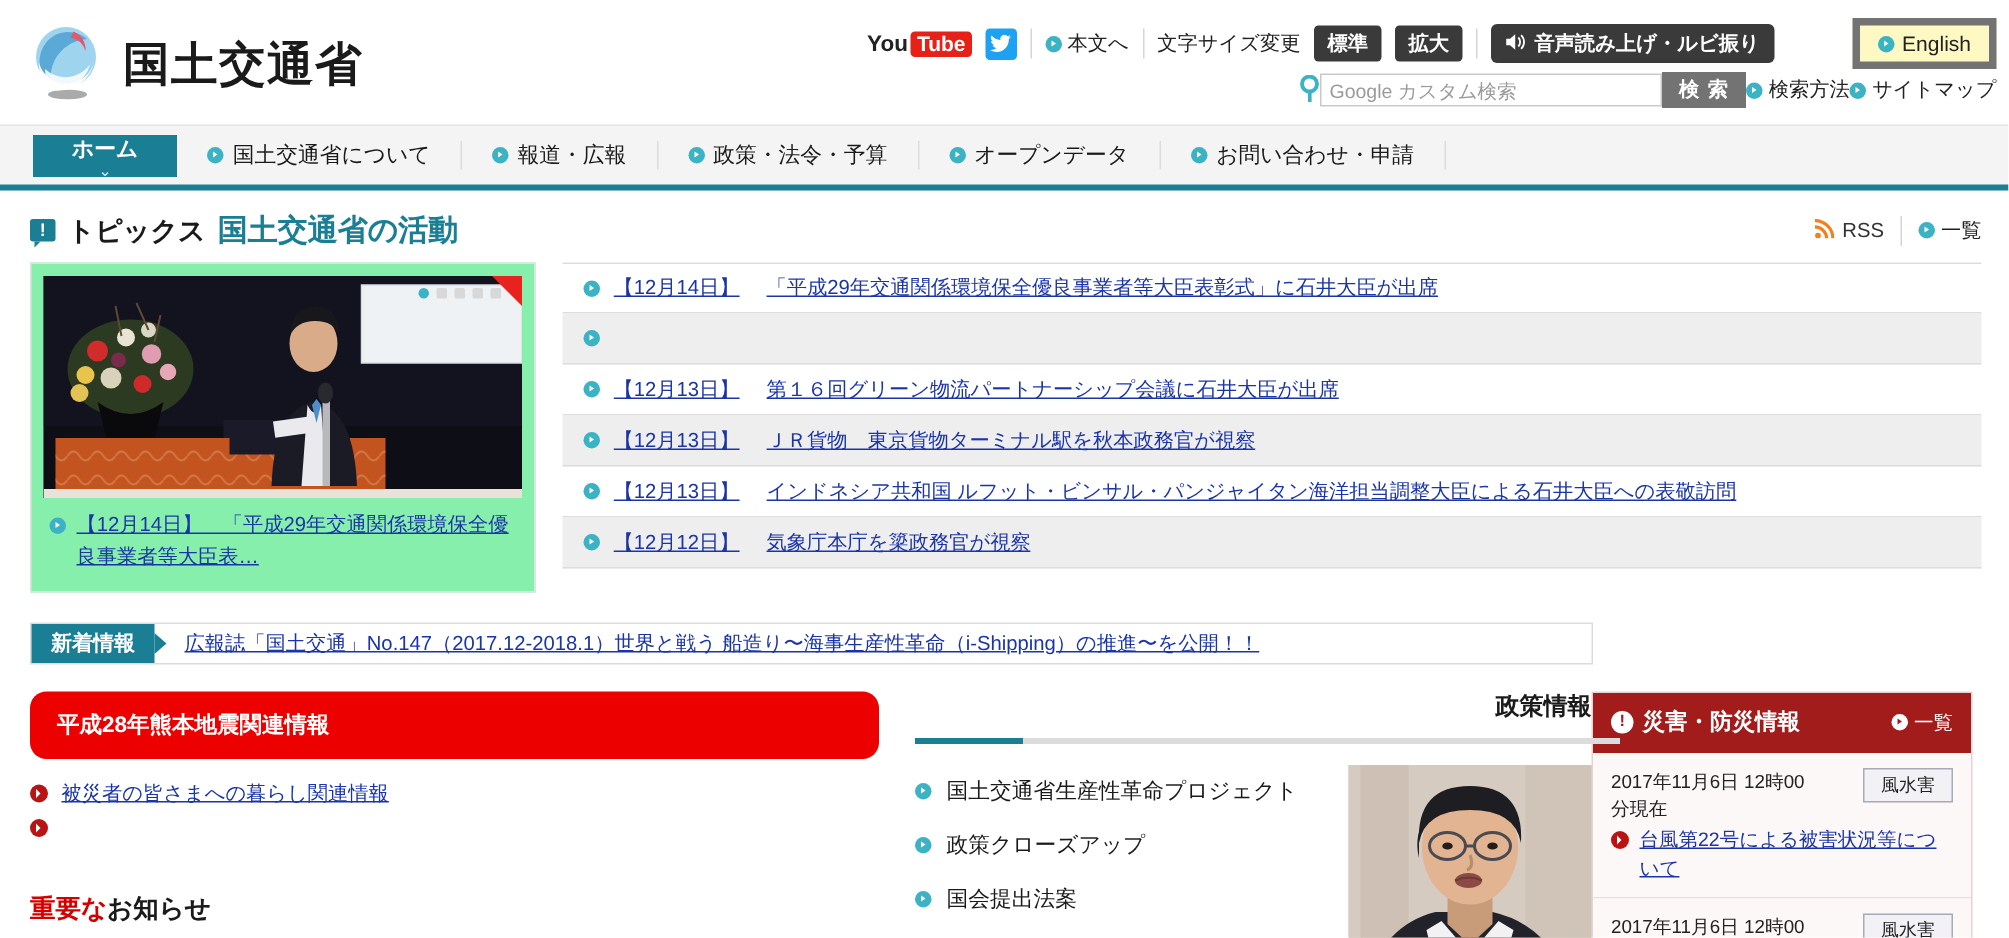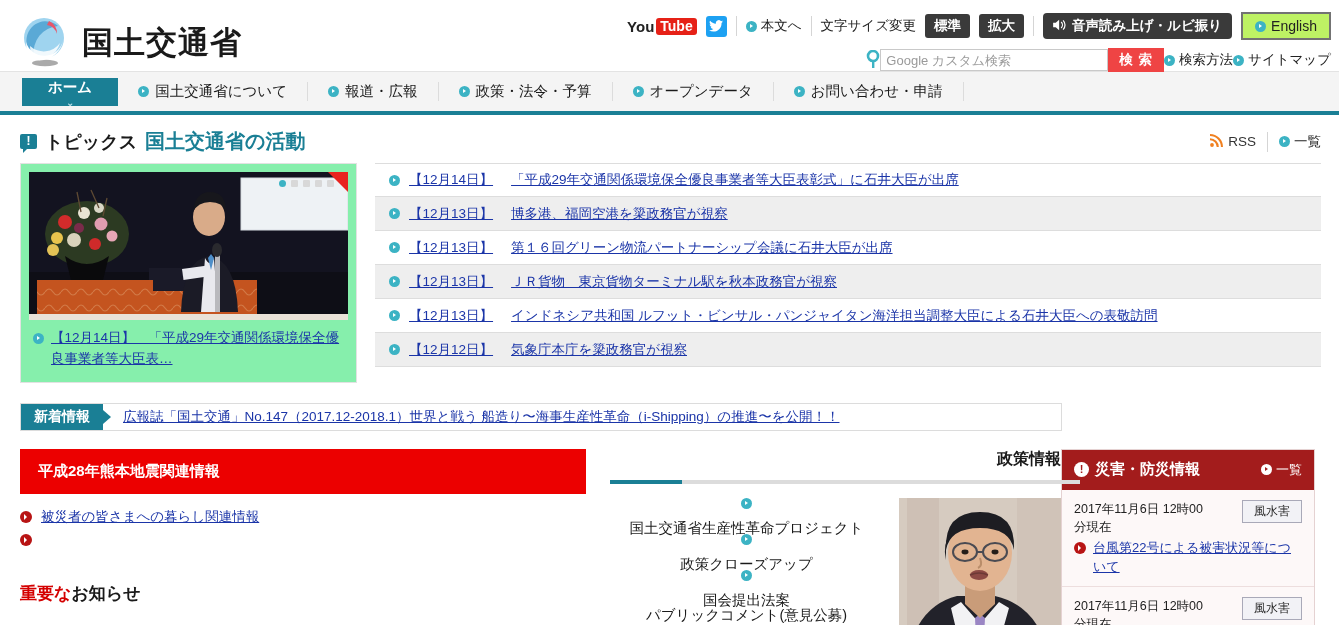--- a/index.html
+++ b/index.html
@@ -8,21 +8,21 @@
     width: 1339px; height: 625px;
     overflow: hidden;
     background: #ffffff;
     font-family: "Liberation Sans", "DejaVu Sans", sans-serif;
     color: #333;
   }
 
   
   .header {
     position: relative;
-    height: 72px;
+    height: 84px;
     background: #fff;
     border-bottom: 1px solid #e3e3e3;
     padding-left: 40px;
   }
   .logo-wrap {
     position: absolute; left: 18px; top: 16px;
     display: flex; align-items: center; gap: 10px;
   }
   .logo-mark { width: 54px; height: 54px; position: relative; }
   .logo-text {
@@ -67,38 +67,38 @@
   .btn-dark {
     background: #3a3a3a; color: #fff; font-size: 13.5px; font-weight: 700;
     padding: 3px 9px; border-radius: 3px; white-space: nowrap;
   }
   .btn-speech {
     background: #3a3a3a; color: #fff; font-size: 13.5px; font-weight: 700;
     padding: 4px 10px; border-radius: 4px; white-space: nowrap;
     display: inline-flex; align-items: center; gap: 5px;
   }
   .btn-eng {
-    background: #bef264; border: 2px solid #737373;
+    background: #fef9c3; border: 5px solid #737373;
     padding: 4px 12px; display: inline-flex; align-items: center; gap: 5px;
-    font-size: 14px; color: #222; white-space: nowrap;
+    font-size: 14px; color: #222; white-space: nowrap; margin-left: 43px;
   }
 
   .hdr-search {
     position: absolute; right: 8px; top: 48px;
     display: flex; align-items: center; gap: 0;
   }
   .pin-icon { width: 14px; height: 20px; position: relative; flex: none; }
   .search-input {
     width: 228px; height: 22px; border: 1px solid #c9c9c9;
     background: #fff; font-size: 13px; padding: 1px 5px;
     color: #333; font-family: inherit;
   }
   .search-input::placeholder { color: #9a9a9a; }
   .btn-search {
-    background: #ef4444; color: #fff; font-size: 13.5px; font-weight: 700;
+    background: #737373; color: #fff; font-size: 13.5px; font-weight: 700;
     padding: 3px 11px; letter-spacing: 1px;
   }
 
   
   .nav {
     height: 43px; background: #f4f4f4;
     border-bottom: 4px solid #1a7f95;
     display: flex; align-items: center; padding-left: 22px;
     position: relative;
   }
@@ -206,21 +206,21 @@
   }
 
   
   .lower { display: flex; padding: 18px 0 0 20px; gap: 0; }
   .col-left { width: 566px; flex: none; }
   .col-mid { width: 475px; flex: none; padding-left: 24px; }
   .col-right { width: 254px; flex: none; padding-left: 0px; margin-left: 0px; }
 
   .red-banner {
     background: #ec0000; color: #fff; font-size: 15px; font-weight: 700;
-    padding: 13px 18px; width: 566px;
+    padding: 13px 18px; width: 566px; border-radius: 11px;
   }
   .lnk-list { padding-top: 14px; }
   .lnk-row { display: flex; align-items: center; gap: 9px; margin-bottom: 8px; }
   .lnk-row a { color: #1b35a8; font-size: 13.5px; text-decoration: underline; }
   .dot-red {
     width: 12px; height: 12px; border-radius: 50%; background: #b81414;
     position: relative; flex: none;
   }
   .dot-red::after {
     content: ""; position: absolute; left: 4px; top: 3px;
@@ -236,21 +236,21 @@
   .rule-teal {
     margin-top: 10px; height: 4px; background: #dcdcdc; width: 470px;
     position: relative;
   }
   .rule-teal::before {
     content: ""; position: absolute; left: 0; top: 0;
     width: 72px; height: 4px; background: #1a7f95;
   }
   .policy-flex { display: flex; gap: 16px; padding-top: 14px; }
   .policy-links { flex: 1; }
-  .policy-row { display: flex; align-items: center; gap: 10px; height: 36px; flex-direction: column; }
+  .policy-row { display: flex; align-items: center; gap: 10px; height: 36px; }
   .policy-row span.t { font-size: 14.5px; color: #1a1a1a; }
   .minister-photo {
     width: 162px; height: 160px; flex: none; position: relative; overflow: hidden;
     background: #cdbcae;
   }
 
   
   .dis-panel { border: 1px solid #e5d2d2; width: 254px; background: #fff; }
   .dis-head {
     background: #a31c1c; color: #fff; height: 40px;
@@ -474,21 +474,20 @@
     </div>
   </div>
 
   <div class="topic-list">
     <div class="topic-row">
       <span class="dot-teal"></span>
       <a><span class="tdate">【12月14日】</span><span>「平成29年交通関係環境保全優良事業者等大臣表彰式」に石井大臣が出席</span></a>
     </div>
     <div class="topic-row">
       <span class="dot-teal"></span>
-      <a><span class="tdate">【12月13日】</span><span>博多港、福岡空港を簗政務官が視察</span></a>
     </div>
     <div class="topic-row">
       <span class="dot-teal"></span>
       <a><span class="tdate">【12月13日】</span><span>第１６回グリーン物流パートナーシップ会議に石井大臣が出席</span></a>
     </div>
     <div class="topic-row">
       <span class="dot-teal"></span>
       <a><span class="tdate">【12月13日】</span><span>ＪＲ貨物　東京貨物ターミナル駅を秋本政務官が視察</span></a>
     </div>
     <div class="topic-row">

